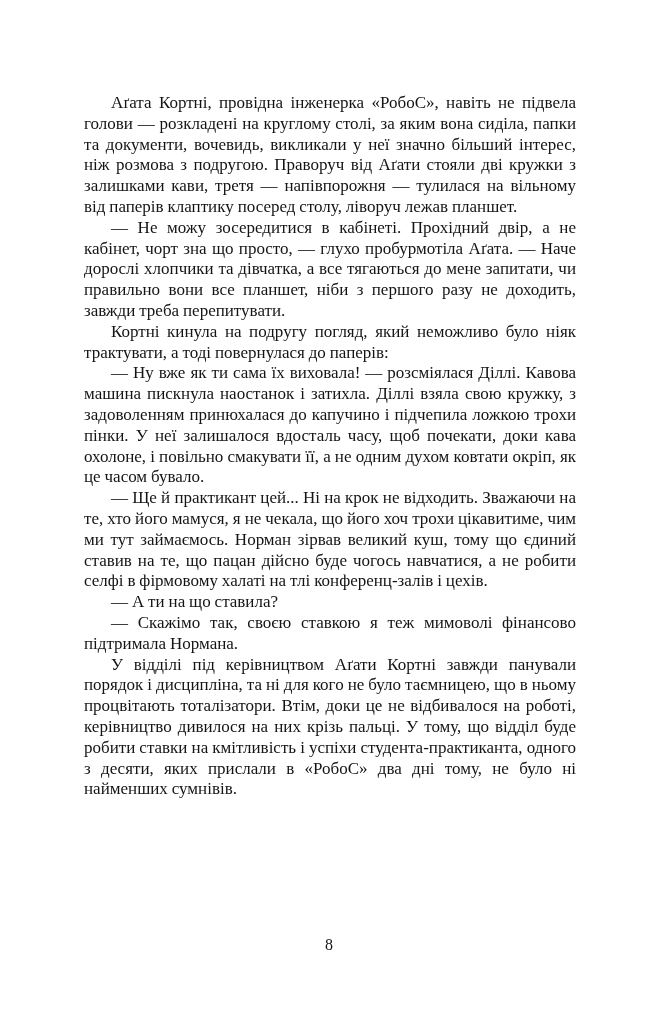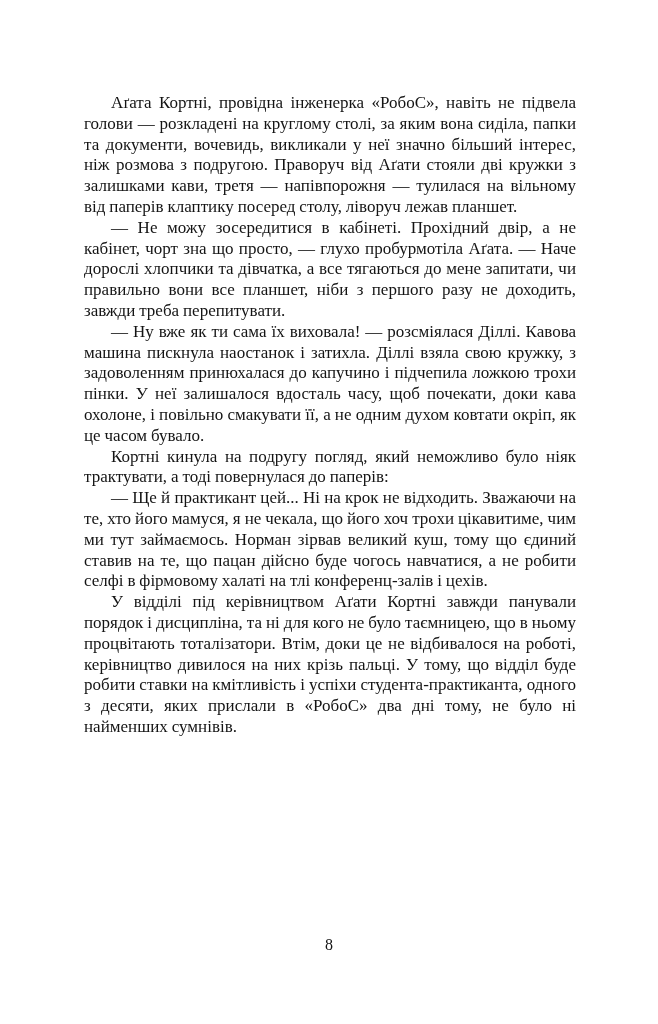--- a/index.html
+++ b/index.html
@@ -42,19 +42,21 @@
       color: #141414;
     }
   </style>
 </head>
 <body>
 
 <div class="book-page">
   <main class="text-block">
     <p lang="uk">Аґата Кортні, провідна інженерка «РобоС», навіть не підвела голови — розкладені на круглому столі, за яким вона сиділа, папки та документи, вочевидь, викликали у неї значно більший інтерес, ніж розмова з подругою. Праворуч від Аґати стояли дві кружки з залишками кави, третя — напівпорожня — тулилася на вільному від паперів клаптику посеред столу, ліворуч лежав планшет.</p>
     <p lang="uk">— Не можу зосередитися в кабінеті. Прохідний двір, а не кабінет, чорт зна що просто, — глухо пробурмотіла Аґата. — Наче дорослі хлопчики та дівчатка, а все тягаються до мене запитати, чи правильно вони все планшет, ніби з першого разу не доходить, завжди треба перепитувати.</p>
+    <p lang="uk">Кортні кинула на подругу погляд, який неможливо було ніяк трактувати, а тоді повернулася до паперів:</p>
     <p lang="uk">— Ну вже як ти сама їх виховала! — розсміялася Діллі. Кавова машина пискнула наостанок і затихла. Діллі взяла свою кружку, з задоволенням принюхалася до капучино і підчепила ложкою трохи пінки. У неї залишалося вдосталь часу, щоб почекати, доки кава охолоне, і повільно смакувати її, а не одним духом ковтати окріп, як це часом бувало.</p>
-    <p lang="uk">Кортні кинула на подругу погляд, який неможливо було ніяк трактувати, а тоді повернулася до паперів:</p>
     <p lang="uk">— Ще й практикант цей... Ні на крок не відходить. Зважаючи на те, хто його мамуся, я не чекала, що його хоч трохи цікавитиме, чим ми тут займаємось. Норман зірвав великий куш, тому що єдиний ставив на те, що пацан дійсно буде чогось навчатися, а не робити селфі в фірмовому халаті на тлі конференц-залів і цехів.</p>
+    <p lang="uk">— А ти на що ставила?</p>
+    <p lang="uk">— Скажімо так, своєю ставкою я теж мимоволі фінансово підтримала Нормана.</p>
     <p lang="uk">У відділі під керівництвом Аґати Кортні завжди панували порядок і дисципліна, та ні для кого не було таємницею, що в ньому процвітають тоталізатори. Втім, доки це не відбивалося на роботі, керівництво дивилося на них крізь пальці. У тому, що відділ буде робити ставки на кмітливість і успіхи студента-практиканта, одного з десяти, яких прислали в «РобоС» два дні тому, не було ні найменших сумнівів.</p>
   </main>
   <footer class="page-number">8</footer>
 </div>
 
 </body></html>

